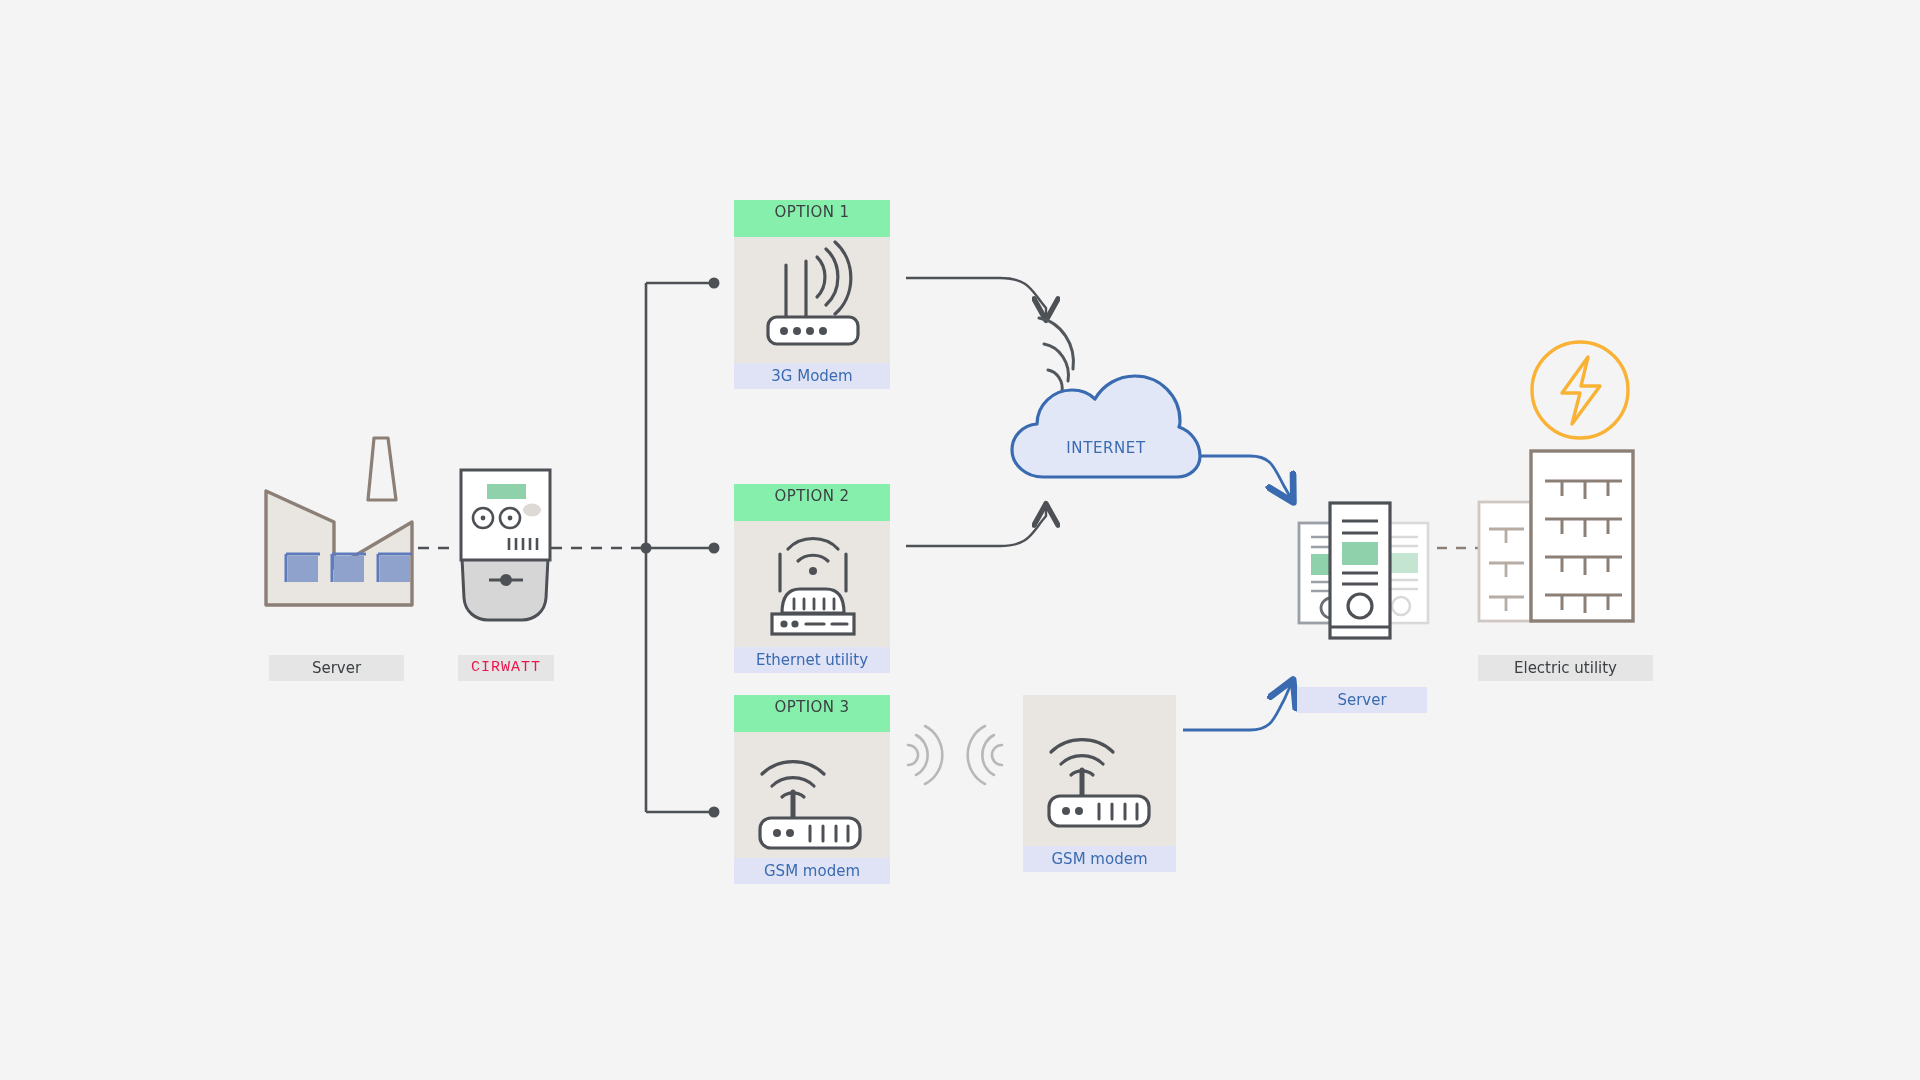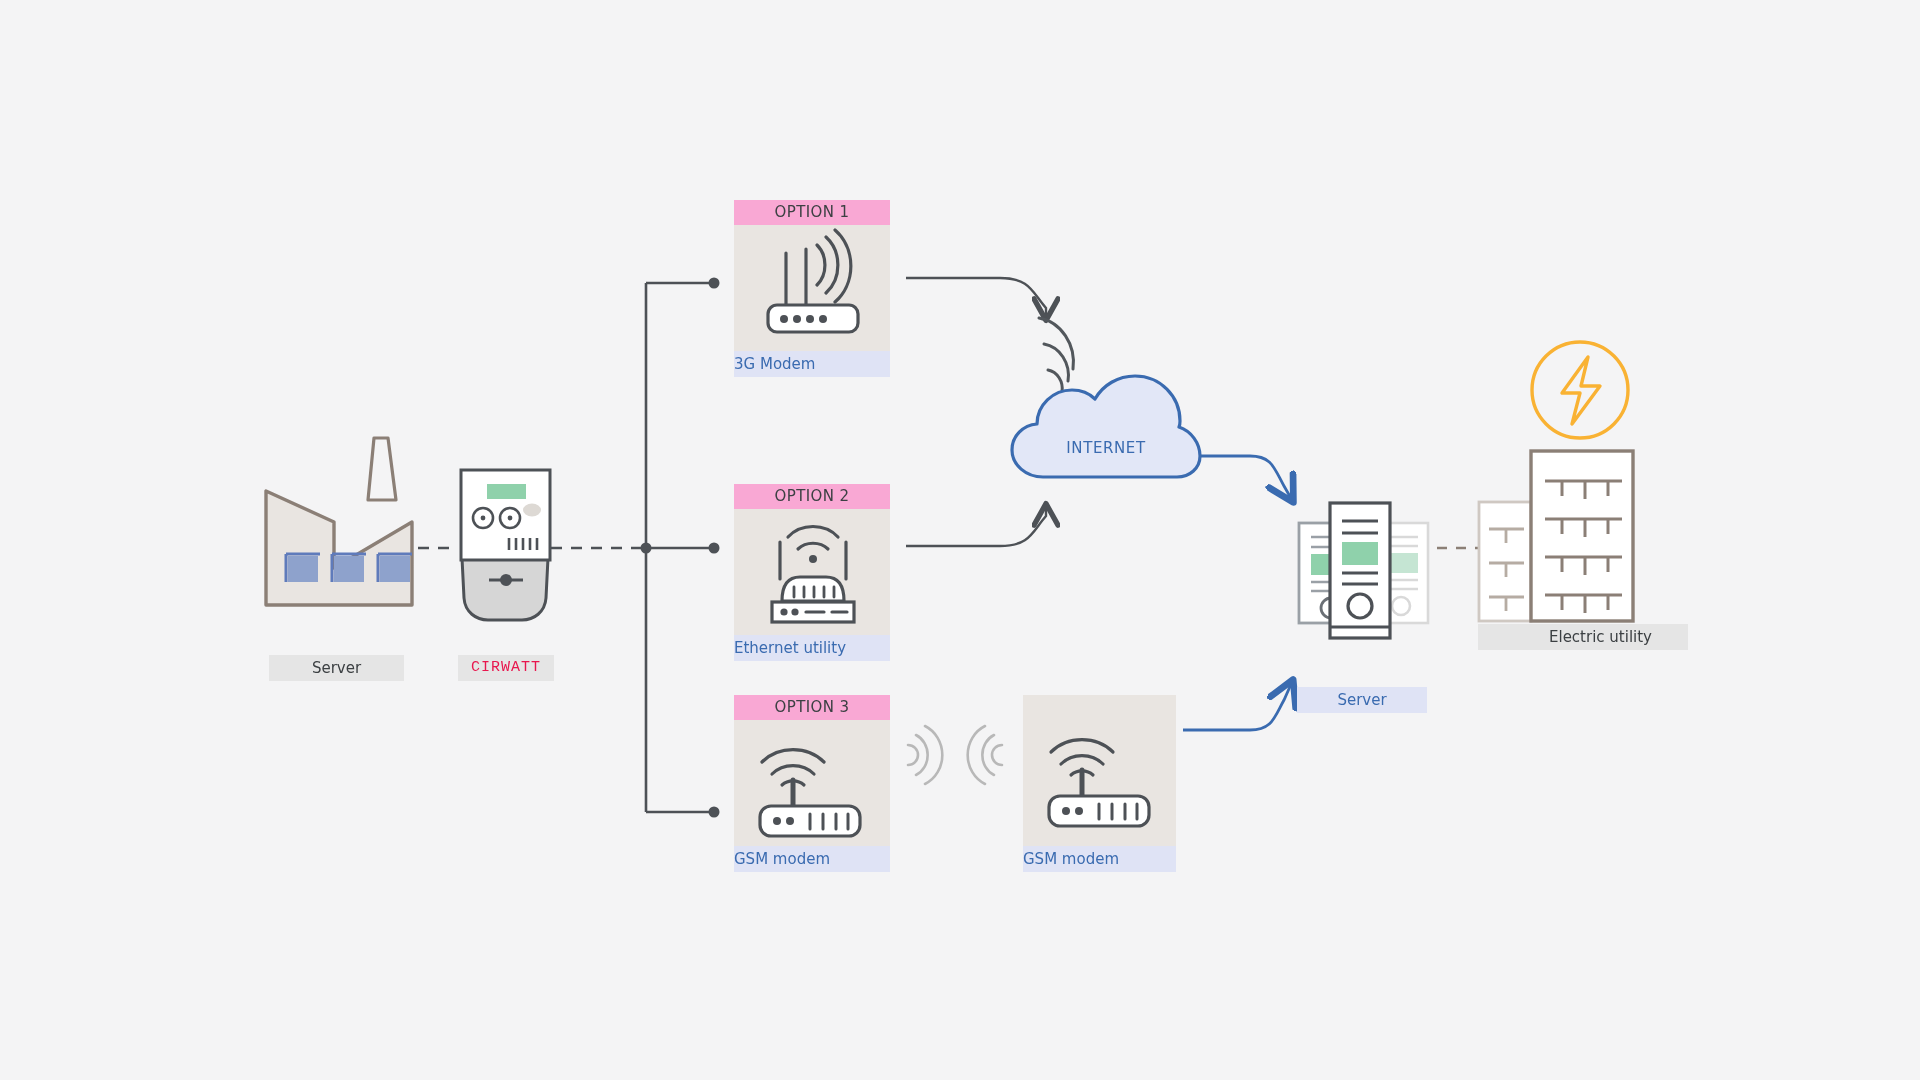--- a/index.html
+++ b/index.html
@@ -8,28 +8,28 @@
     background:#f4f4f5;
     font-family:"DejaVu Sans","Liberation Sans",sans-serif;
     overflow:hidden;position:relative;
   }
   #stage{position:absolute;left:0;top:0;width:1920px;height:1080px;}
   svg.layer{position:absolute;left:0;top:0;width:1920px;height:1080px;overflow:visible;}
 
   
   .card{position:absolute;}
   .card-head{
-    background:#f9a8d4;color:#3c4043;
+    background:#86efac;color:#3c4043;
     font-size:15px;letter-spacing:.4px;
-    text-align:center;line-height:25px;height:25px;
+    text-align:center;line-height:25px;height:37px;
   }
   .card-body{background:#e9e5e1;position:relative;}
   .card-foot{
     background:#dfe3f5;color:#3a6bb0;
-    font-size:15px;text-align:left;
+    font-size:15px;text-align:center;
     line-height:26px;height:26px;
   }
 
   
   .plabel{
     position:absolute;background:#e5e5e5;color:#3c4043;
     font-size:15px;text-align:center;line-height:26px;height:26px;
   }
   .plabel.brand{color:#e8174e;letter-spacing:1px;font-family:Liberation Mono, monospace;}
   .plabel.blue{background:#dfe3f5;color:#3a6bb0;}
@@ -338,15 +338,15 @@
         <line x1="1562" y1="557" x2="1562" y2="572"></line>
           <line x1="1585" y1="557" x2="1585" y2="575"></line>
           <line x1="1608" y1="557" x2="1608" y2="572"></line>
         <line x1="1545" y1="595" x2="1622" y2="595"></line>
         <line x1="1562" y1="595" x2="1562" y2="610"></line>
           <line x1="1585" y1="595" x2="1585" y2="613"></line>
           <line x1="1608" y1="595" x2="1608" y2="610"></line>
       </g>
     </g>
   </svg>
-  <div class="plabel" style="left:1478px;top:624px;width:175px;padding-left:35px;">Electric utility</div>
+  <div class="plabel" style="left:1478px;top:655px;width:175px;">Electric utility</div>
 
 </div>
 
 </body></html>

